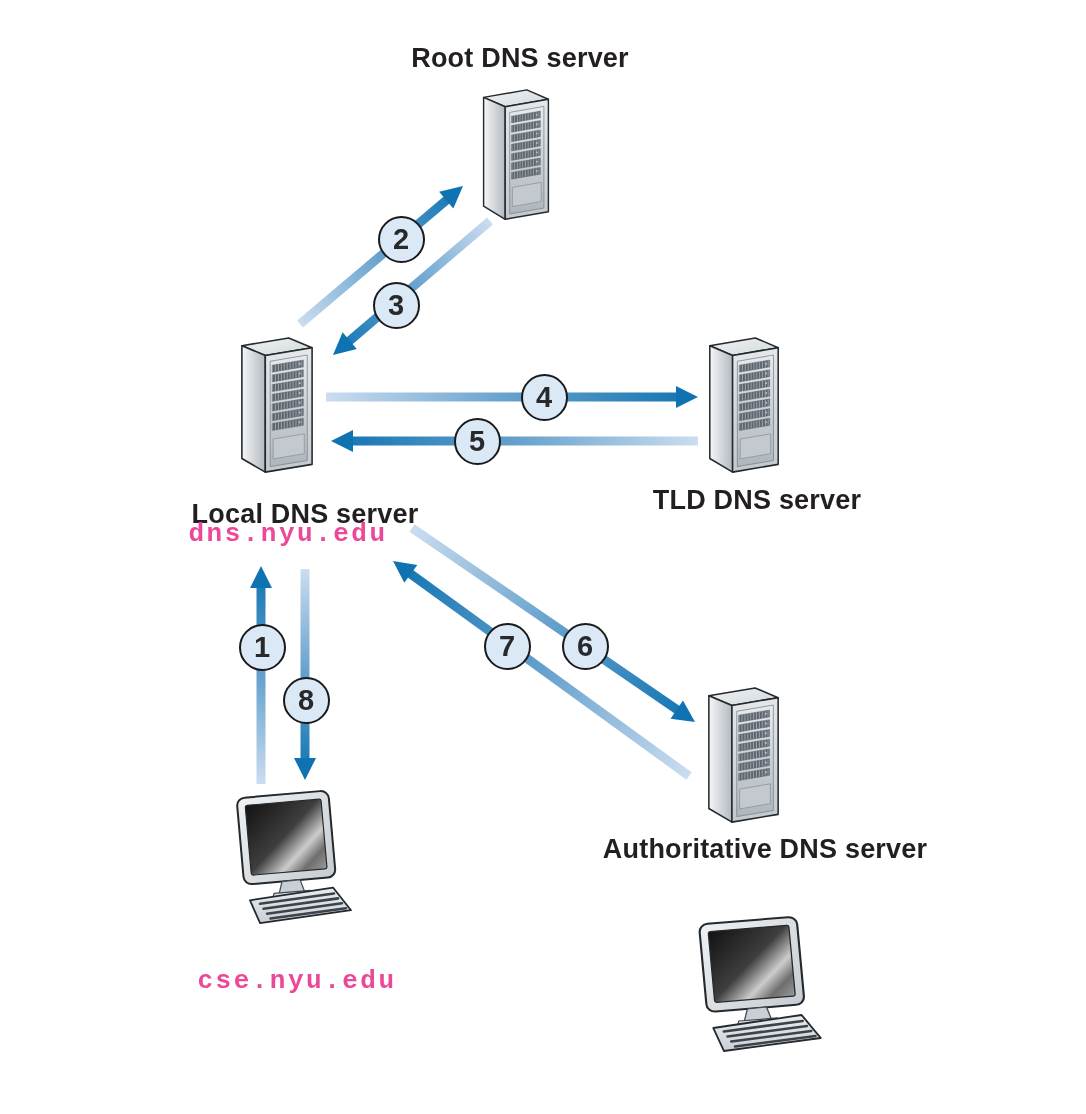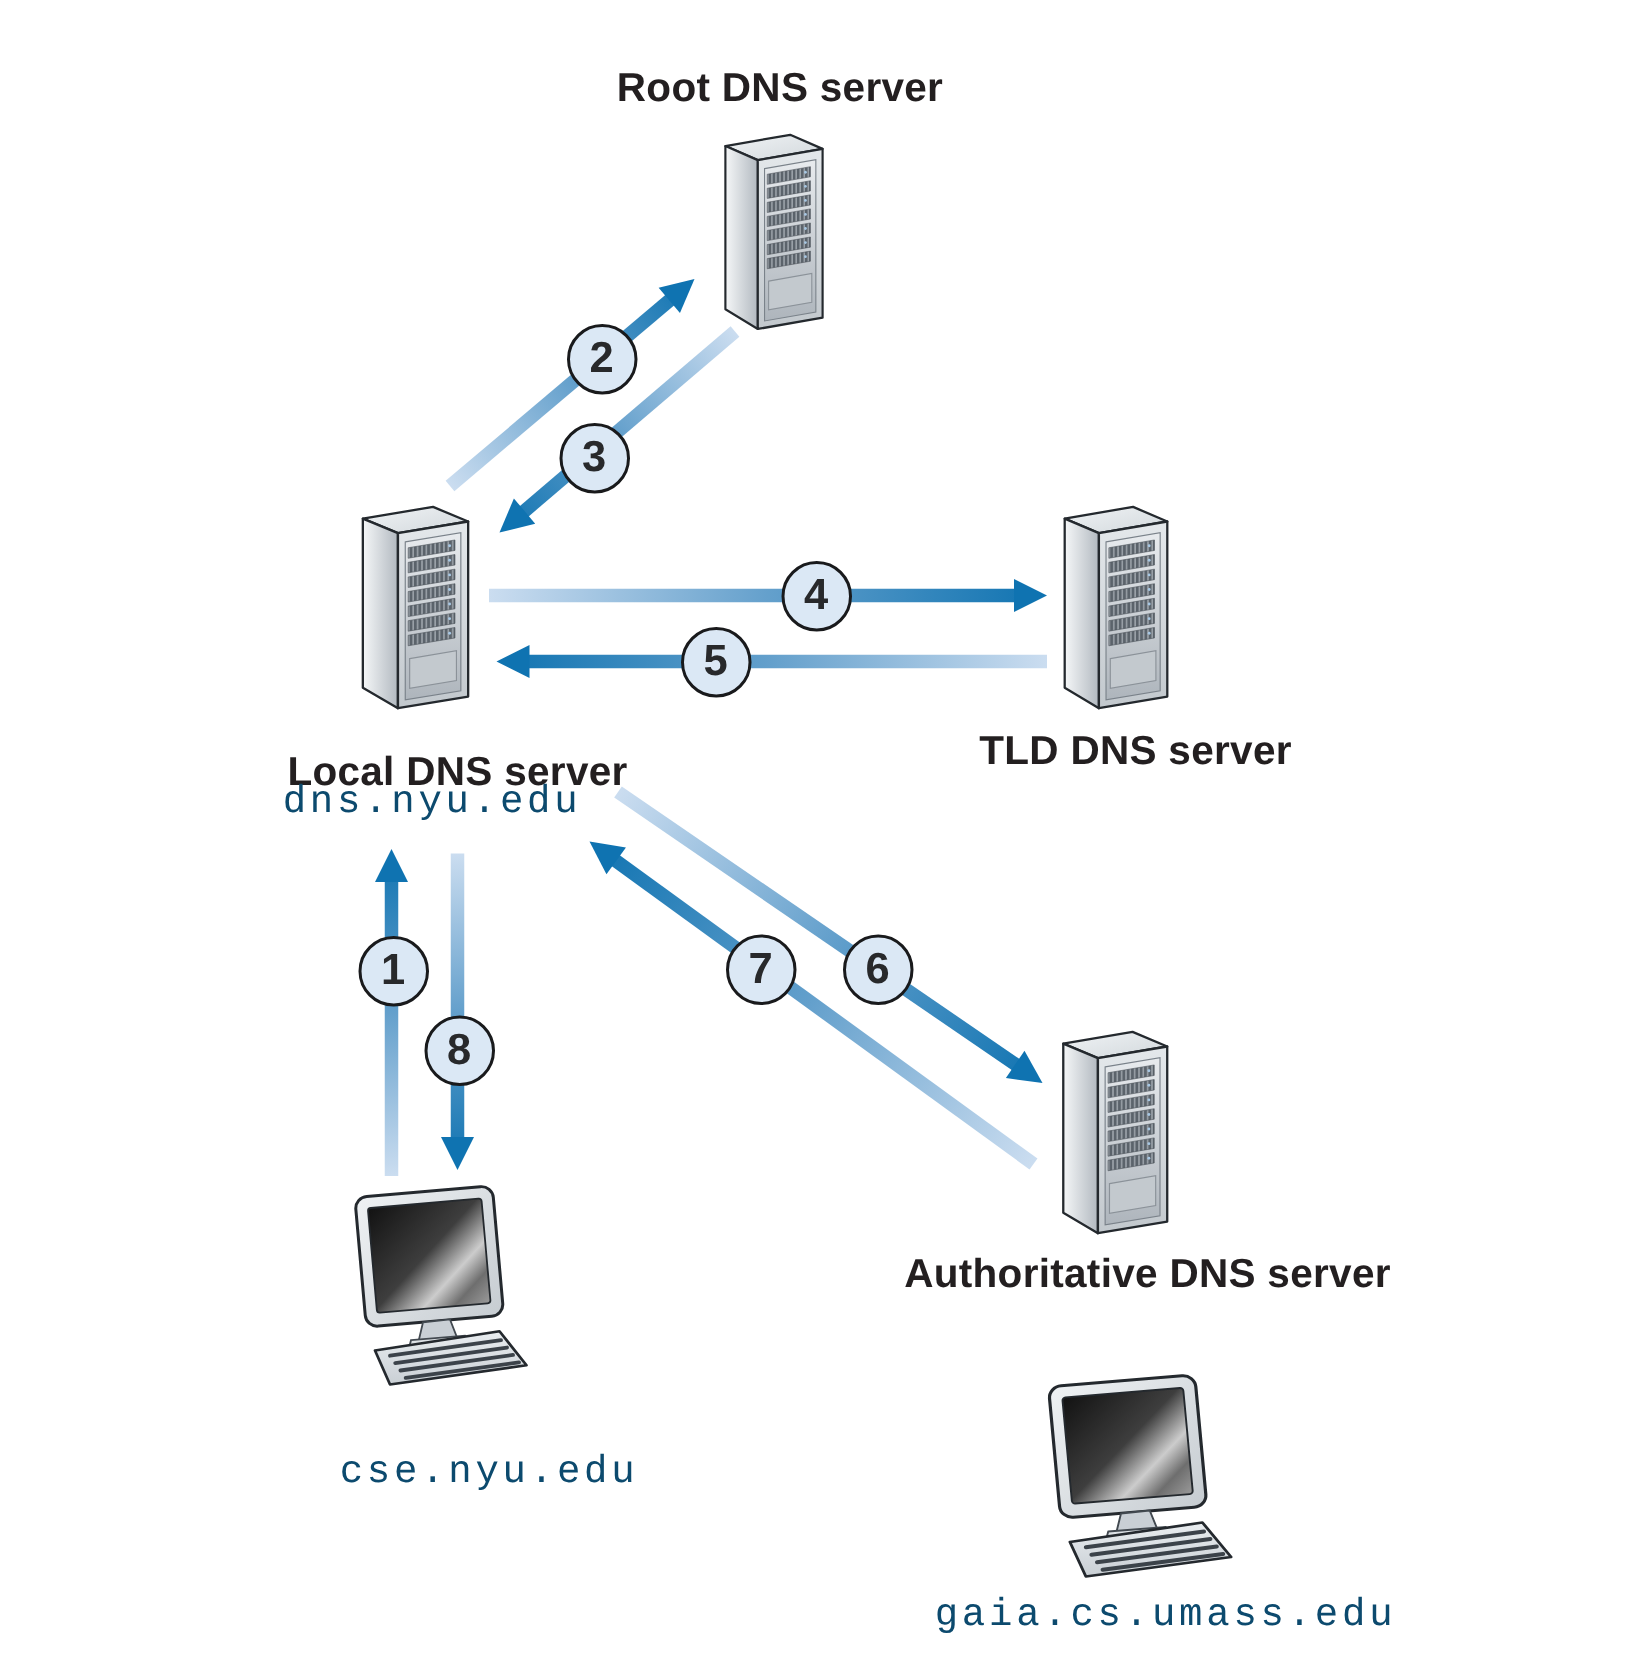--- a/index.html
+++ b/index.html
@@ -9,22 +9,22 @@
   }
   .stage svg.canvas { position:absolute; left:0; top:0; }
   .node-label {
     position:absolute; transform:translateX(-50%);
     font-size:27px; font-weight:600; color:#231f20;
     white-space:nowrap; letter-spacing:0.2px; line-height:1.1;text-align:right;
   }
   .hostname {
     position:absolute; transform:translateX(-50%);
     font-family:"Liberation Mono", monospace;
-    font-size:26px; letter-spacing:2.5px; color:#0c4a6e;
-    white-space:nowrap; line-height:1.1;
+    font-size:26px; letter-spacing:2.5px; color:#ec4899;
+    white-space:nowrap; line-height:1.1;font-weight:bold;
   }
   .badge {
     position:absolute; width:47px; height:47px; box-sizing:border-box;
     border-radius:50%; background:#dbe8f5; border:2.5px solid #191a1c;
     display:flex; align-items:center; justify-content:center;
     font-size:29px; font-weight:600; color:#28292b;
   }
 </style>
 </head>
 <body>
@@ -197,16 +197,15 @@
   <div class="badge" style="left:453.5px; top:417.5px;">5</div>
   <div class="badge" style="left:561.5px; top:622.5px;">6</div>
   <div class="badge" style="left:483.5px; top:622.5px;">7</div>
   <div class="badge" style="left:282.5px; top:676.5px;">8</div>
 
   <div class="node-label" style="left:520px; top:44px;">Root DNS server</div>
   <div class="node-label" style="left:305px; top:486px;margin-top:14px;">Local DNS server</div>
   <div class="hostname" style="left:288px; top:520px;">dns.nyu.edu</div>
   <div class="node-label" style="left:765px; top:835px;">Authoritative DNS server</div>
   <div class="node-label" style="left:757px; top:486px;">TLD DNS server</div>
-  <div class="hostname" style="left:297px; top:967px;margin-left:29px;">cse.nyu.edu</div>
-  <div class="hostname" style="left:777px; top:1062px;">gaia.cs.umass.edu</div>
+  <div class="hostname" style="left:297px; top:967px;">cse.nyu.edu</div>
 
 </div>
 
 </body></html>

